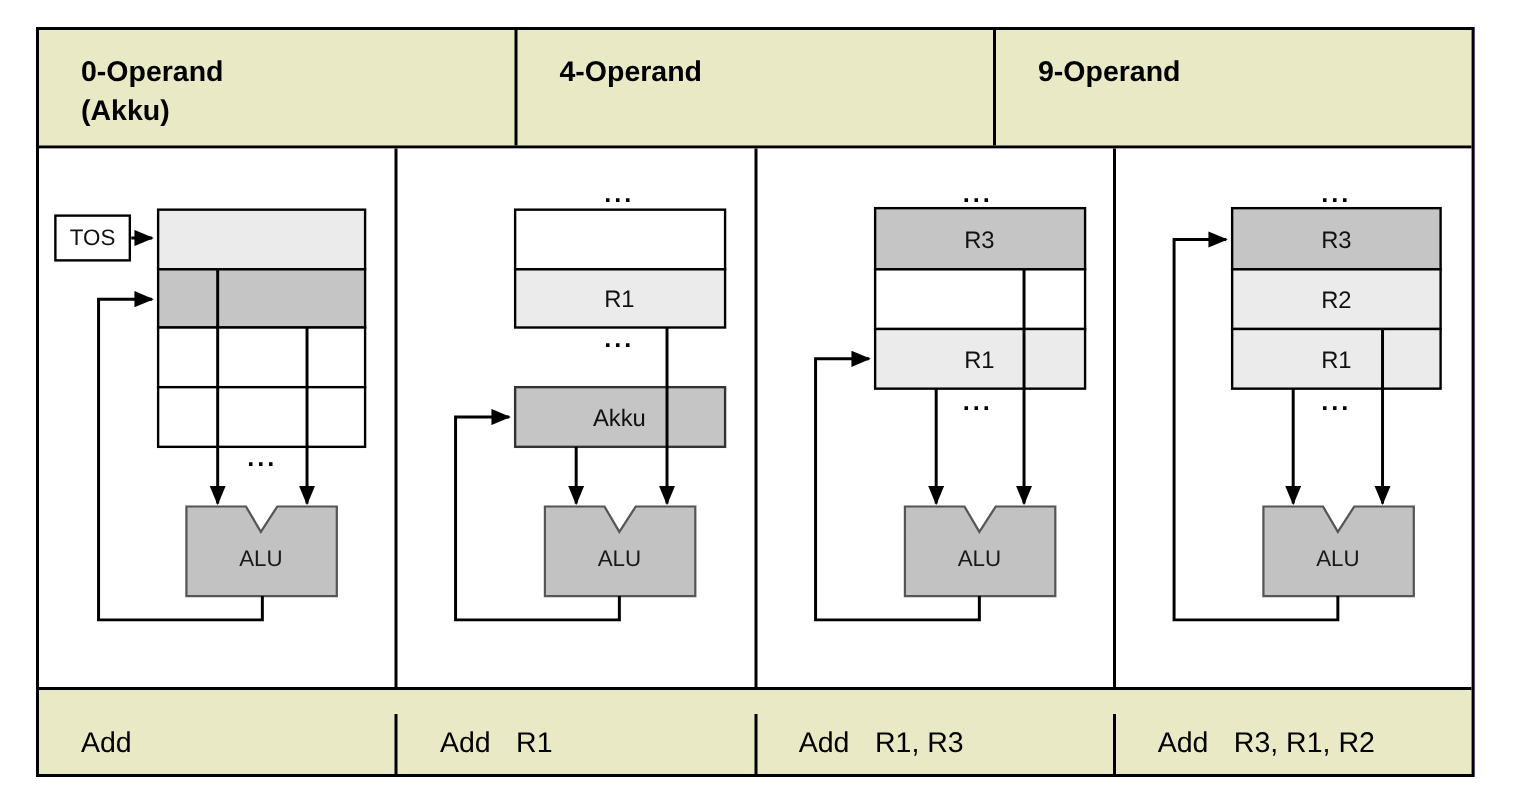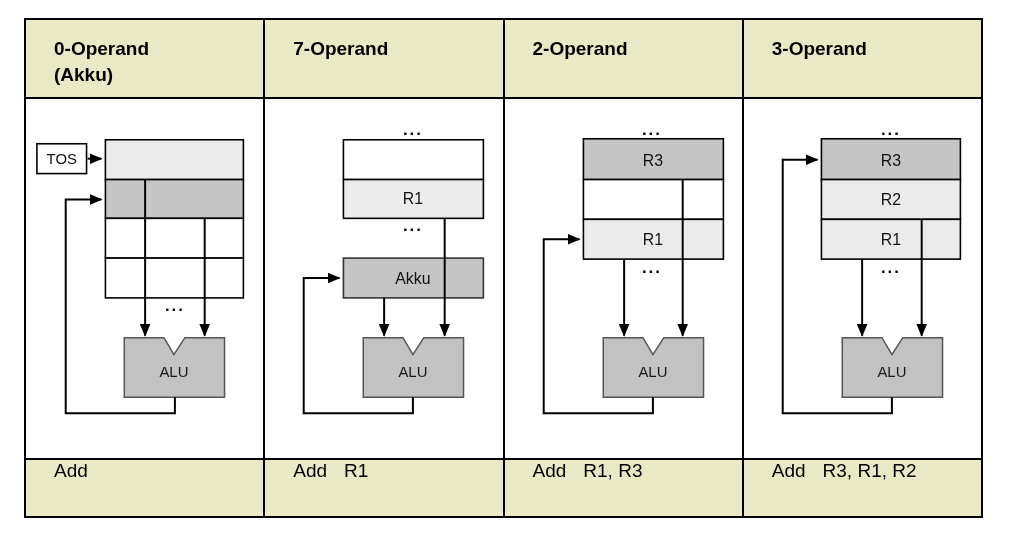--- a/index.html
+++ b/index.html
@@ -10,22 +10,22 @@
            border:2px solid #000; display:flex; flex-direction:column; background:#6d28d9; }
   .row { display:flex; width:100%; }
   .header-row { height:79px; border-bottom:2px solid #000; }
   .body-row   { height:361px; border-bottom:2px solid #000; background:#fff; }
   .footer-row { height:56px; flex:1; }
   .cell { flex:1 1 0; min-width:0; }
   .cell:not(:last-child) { border-right:2px solid #000; }
   .header-cell { padding:16px 8px 0 28px; font-size:19px; font-weight:bold;
                  line-height:26px; color:#000; }
   .body-cell svg { display:block; width:100%; height:100%; }
-  .footer-cell { display:flex; align-items:flex-start; padding-left:28px;
-                 font-size:19px; color:#000; }
+  .footer-cell { display:flex; align-items:center; padding-left:28px;
+                 font-size:19px; color:#000;margin-top:16px; }
   .footer-cell .ops { margin-left:17px; }
 
   
   text { font-family:"Liberation Sans","DejaVu Sans",sans-serif; fill:#111; }
   .reg-label  { font-size:16px; }
   .alu-label  { font-size:15px; fill:#1a1a1a; }
   .tos-label  { font-size:15px; }
   .dots       { font-size:17px; font-weight:bold; letter-spacing:2px; fill:#000; }
   .wire       { stroke:#000; stroke-width:2; fill:none; }
   .boxline    { stroke:#000; stroke-width:1.6; }
@@ -43,28 +43,24 @@
 
 <div class="stage">
   <div class="table">
 
     <div class="row header-row" style="background-color: rgb(233, 233, 198);">
       <div class="cell header-cell">
         <div>0-Operand</div>
         <div>(Akku)</div>
       </div>
       <div class="cell header-cell">
-        <div>7-Operand</div>
+        <div>4-Operand</div>
       </div>
       <div class="cell header-cell">
-        <div>2-Operand</div>
-        <div></div>
-      </div>
-      <div class="cell header-cell">
-        <div>3-Operand</div>
+        <div>9-Operand</div>
         <div></div>
       </div>
     </div>
 
     <div class="row body-row">
 
       <div class="cell body-cell">
         <svg viewBox="0 0 239 361" preserveAspectRatio="none">
           <rect x="80" y="41" width="139" height="40" class="boxline" fill="#ebebeb"></rect>
           <rect x="80" y="81" width="139" height="39" class="boxline" fill="#c5c5c5"></rect>

